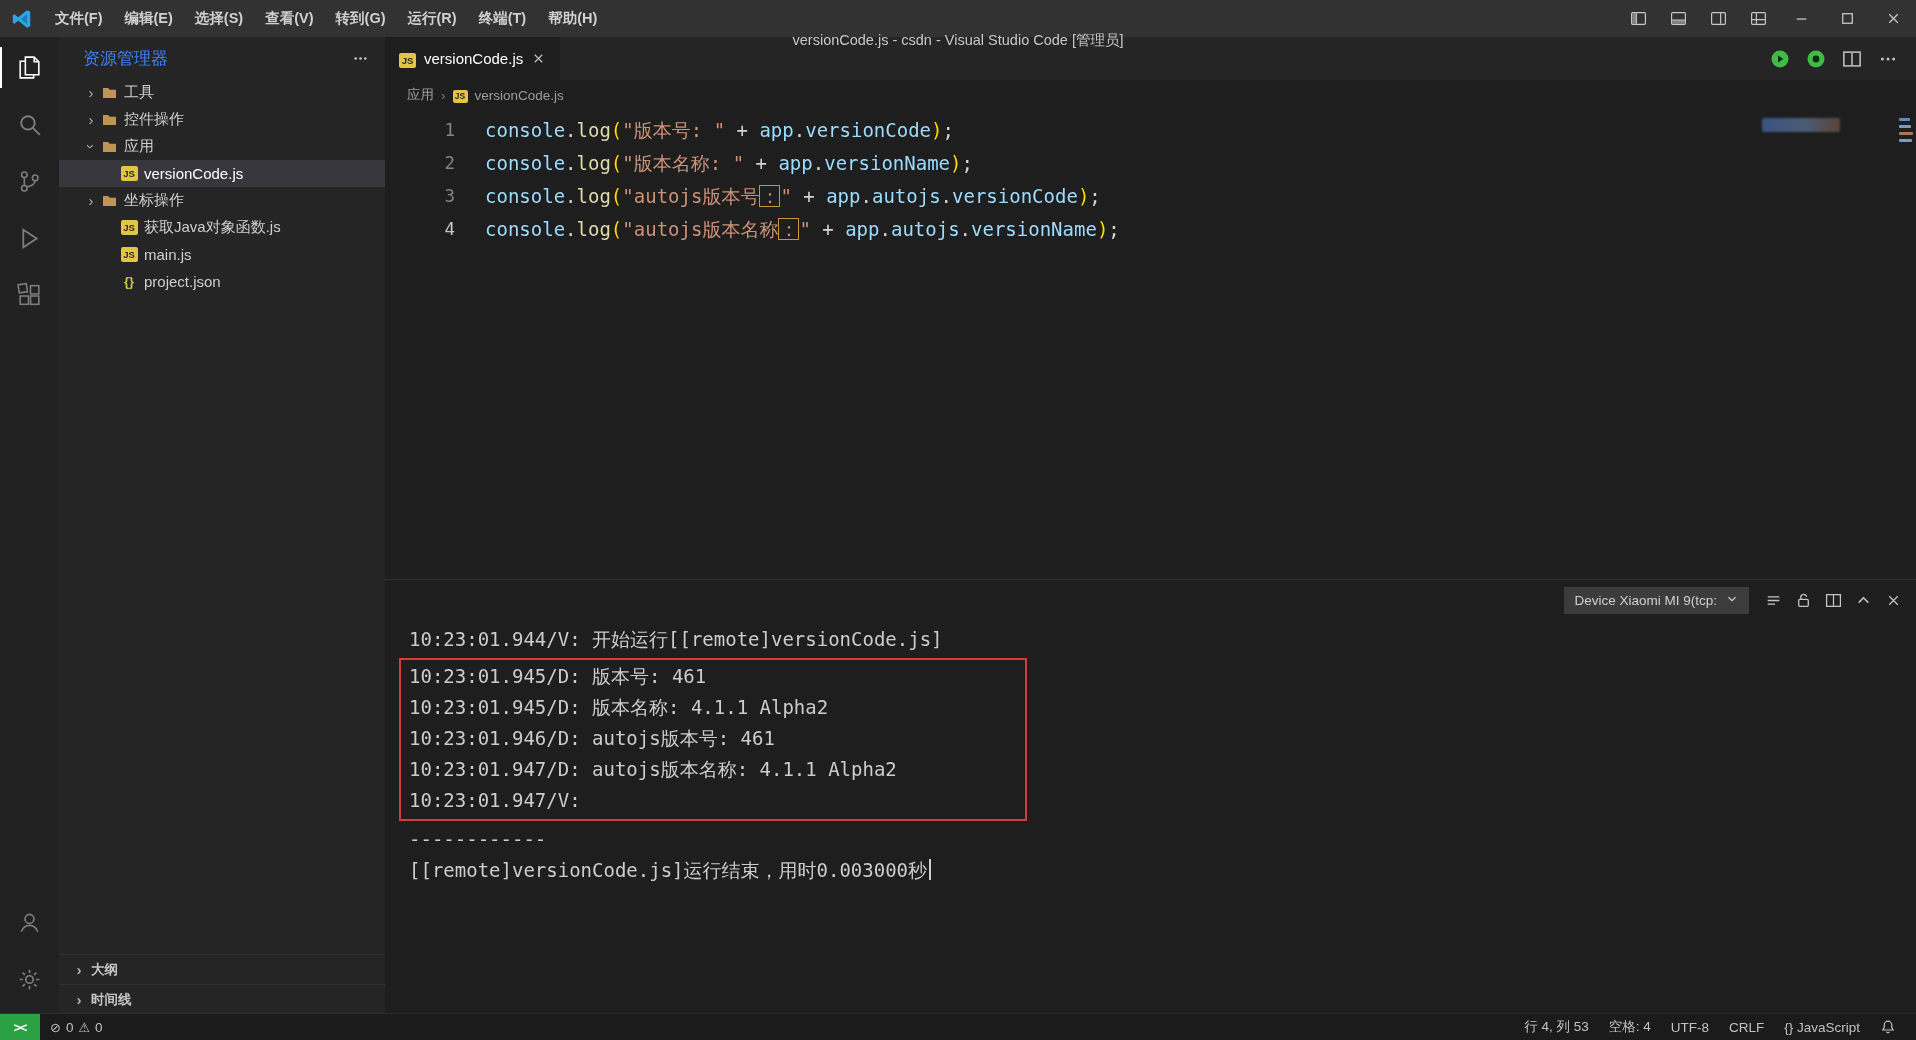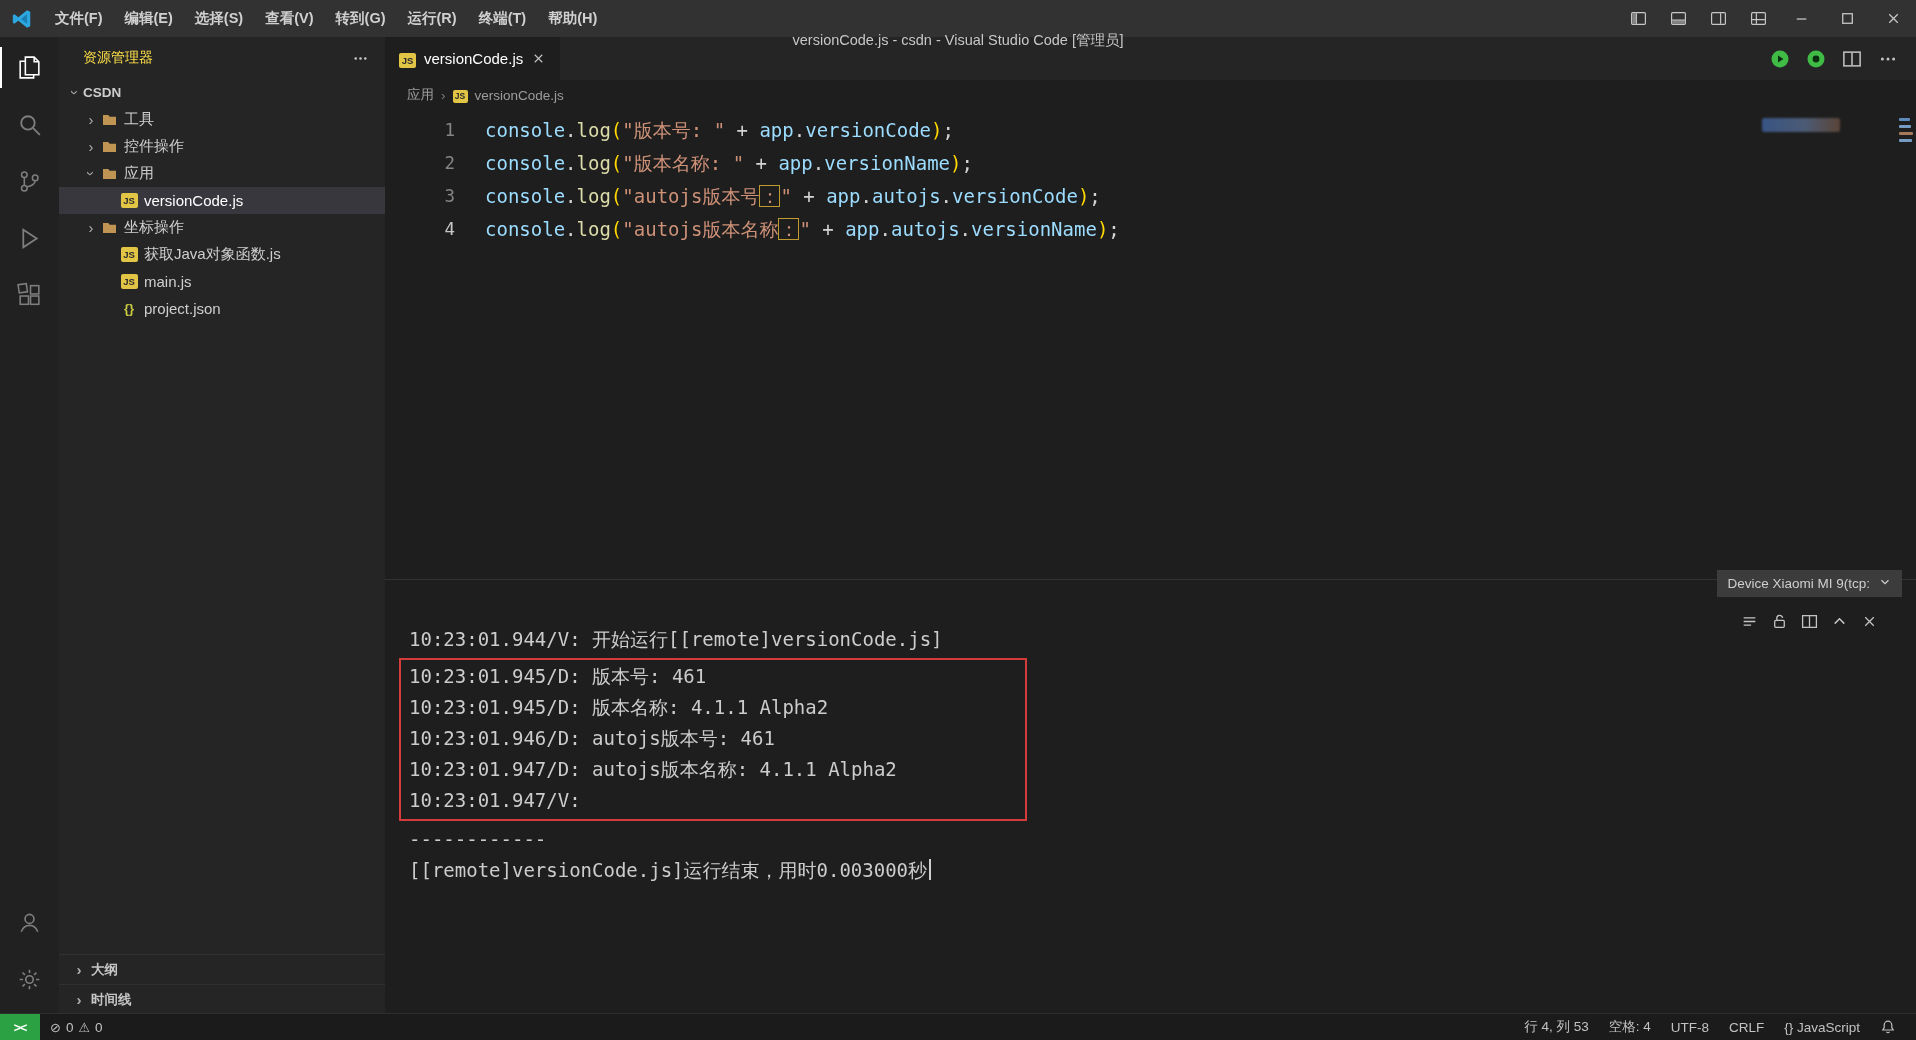--- a/index.html
+++ b/index.html
@@ -22,21 +22,21 @@
   .main{display:flex;height:977px;}
 
   .activitybar{width:59px;background:#212121;display:flex;flex-direction:column;justify-content:space-between;padding:2px 0 6px 0;}
   .ab-item{height:57px;display:flex;align-items:center;justify-content:center;color:#7e7e7e;position:relative;cursor:pointer;}
   .ab-item.active{color:#ffffff;}
   .ab-item.active::before{content:"";position:absolute;left:0;top:8px;bottom:8px;width:2px;background:#ffffff;}
   .ab-icon{display:flex;}
   .ab-icon svg{width:29px;height:29px;}
 
   .sidebar{width:326px;background:#252526;display:flex;flex-direction:column;font-size:15px;}
-  .sb-header{height:42px;display:flex;align-items:center;justify-content:space-between;padding:0 16px 0 24px;font-size:14px;color:#fde047;flex-shrink:0;}
+  .sb-header{height:42px;display:flex;align-items:center;justify-content:space-between;padding:0 16px 0 24px;font-size:17px;color:#3b82f6;flex-shrink:0;}
   .sb-more{color:#cccccc;cursor:pointer;display:flex;}
   .sb-more svg{width:17px;height:17px;}
   .tree{flex:1;overflow:hidden;}
   .tree-row{height:27px;display:flex;align-items:center;color:#cfcfcf;cursor:pointer;white-space:nowrap;}
   .tree-row.selected{background:#37373d;color:#ffffff;}
   .tw{width:16px;display:inline-block;text-align:center;font-size:15px;color:#b0b0b0;flex-shrink:0;}
   .tw.open{transform:rotate(90deg);}
   .t-icon{width:20px;display:flex;justify-content:center;margin-right:5px;flex-shrink:0;}
   .t-icon svg{width:17px;height:16px;}
   .t-spacer{width:20px;flex-shrink:0;}
@@ -74,21 +74,21 @@
   .mini-stamp{position:absolute;top:8px;right:76px;width:78px;height:14px;border-radius:2px;opacity:.85;filter:blur(1.2px);
        background:linear-gradient(90deg,rgba(70,110,180,.8),rgba(120,150,200,.6) 55%,rgba(170,120,90,.5));}
   .minimap{position:absolute;top:4px;right:2px;width:16px;height:150px;}
   .mm-bar{height:3px;margin:4px 1px;border-radius:1px;opacity:.85;}
 
   .panel{height:434px;border-top:1px solid #323232;display:flex;flex-direction:column;}
   .panel-header{height:40px;display:flex;align-items:center;padding:0 14px 0 24px;flex-shrink:0;}
   .panel-tabs{display:flex;gap:30px;height:100%;}
   .panel-tab{display:flex;align-items:center;font-size:14.5px;color:#9a9a9a;border-bottom:1.5px solid transparent;cursor:pointer;padding:0 2px;}
   .panel-tab.active{color:#eaeaea;border-bottom-color:#e7e7e7;}
-  .panel-actions-wrap{margin-left:auto;display:flex;align-items:center;gap:16px;flex-direction:column;}
+  .panel-actions-wrap{margin-left:auto;display:flex;align-items:center;gap:16px;}
   .device-select{display:flex;align-items:center;gap:8px;background:#3c3c3c;height:27px;padding:0 10px;font-size:13.5px;color:#cfcfcf;cursor:pointer;}
   .device-select svg{width:14px;height:14px;}
   .panel-actions{display:flex;align-items:center;gap:13px;color:#c5c5c5;}
   .pa-icon{display:flex;cursor:pointer;}
   .pa-icon svg{width:17px;height:17px;}
   .panel-content{flex:1;padding:4px 0 0 24px;font-family:"DejaVu Sans Mono","Liberation Mono",monospace;font-size:19px;line-height:31px;color:#cccccc;}
   .out-line{white-space:pre;min-height:31px;}
   .red-box{display:inline-block;border:2px solid #d43b3b;margin:3px 0 3px -10px;padding:1px 16px 3px 8px;min-width:600px;}
   .caret{display:inline-block;width:2px;height:21px;background:#cfcfcf;vertical-align:-3px;margin-left:2px;animation:blink 1s steps(1) infinite;}
   @keyframes blink{50%{opacity:0;}}
@@ -250,24 +250,20 @@
         <span>资源管理器</span>
         <span class="sb-more">
             <svg viewBox="0 0 16 16" fill="currentColor">
               <circle cx="3.5" cy="8" r="1.2"></circle>
               <circle cx="8" cy="8" r="1.2"></circle>
               <circle cx="12.5" cy="8" r="1.2"></circle>
             </svg>
           </span>
       </div>
       <div class="tree">
-          <div class="tree-row" style="padding-left: 8px;">
-            <span class="tw open">›</span>
-            <span class="root-label">CSDN</span>
-          </div>
           <div class="tree-row" style="padding-left: 24px;">
             <span class="tw">›</span>
             <span class="t-icon">
               <svg viewBox="0 0 16 16">
                 <path d="M1.5 3h5.2l1.5 1.8h6.3v8.2H1.5z" fill="#C09553"></path>
               </svg>
             </span>
             <span class="t-label">工具</span>
           </div>
           <div class="tree-row" style="padding-left: 24px;">

